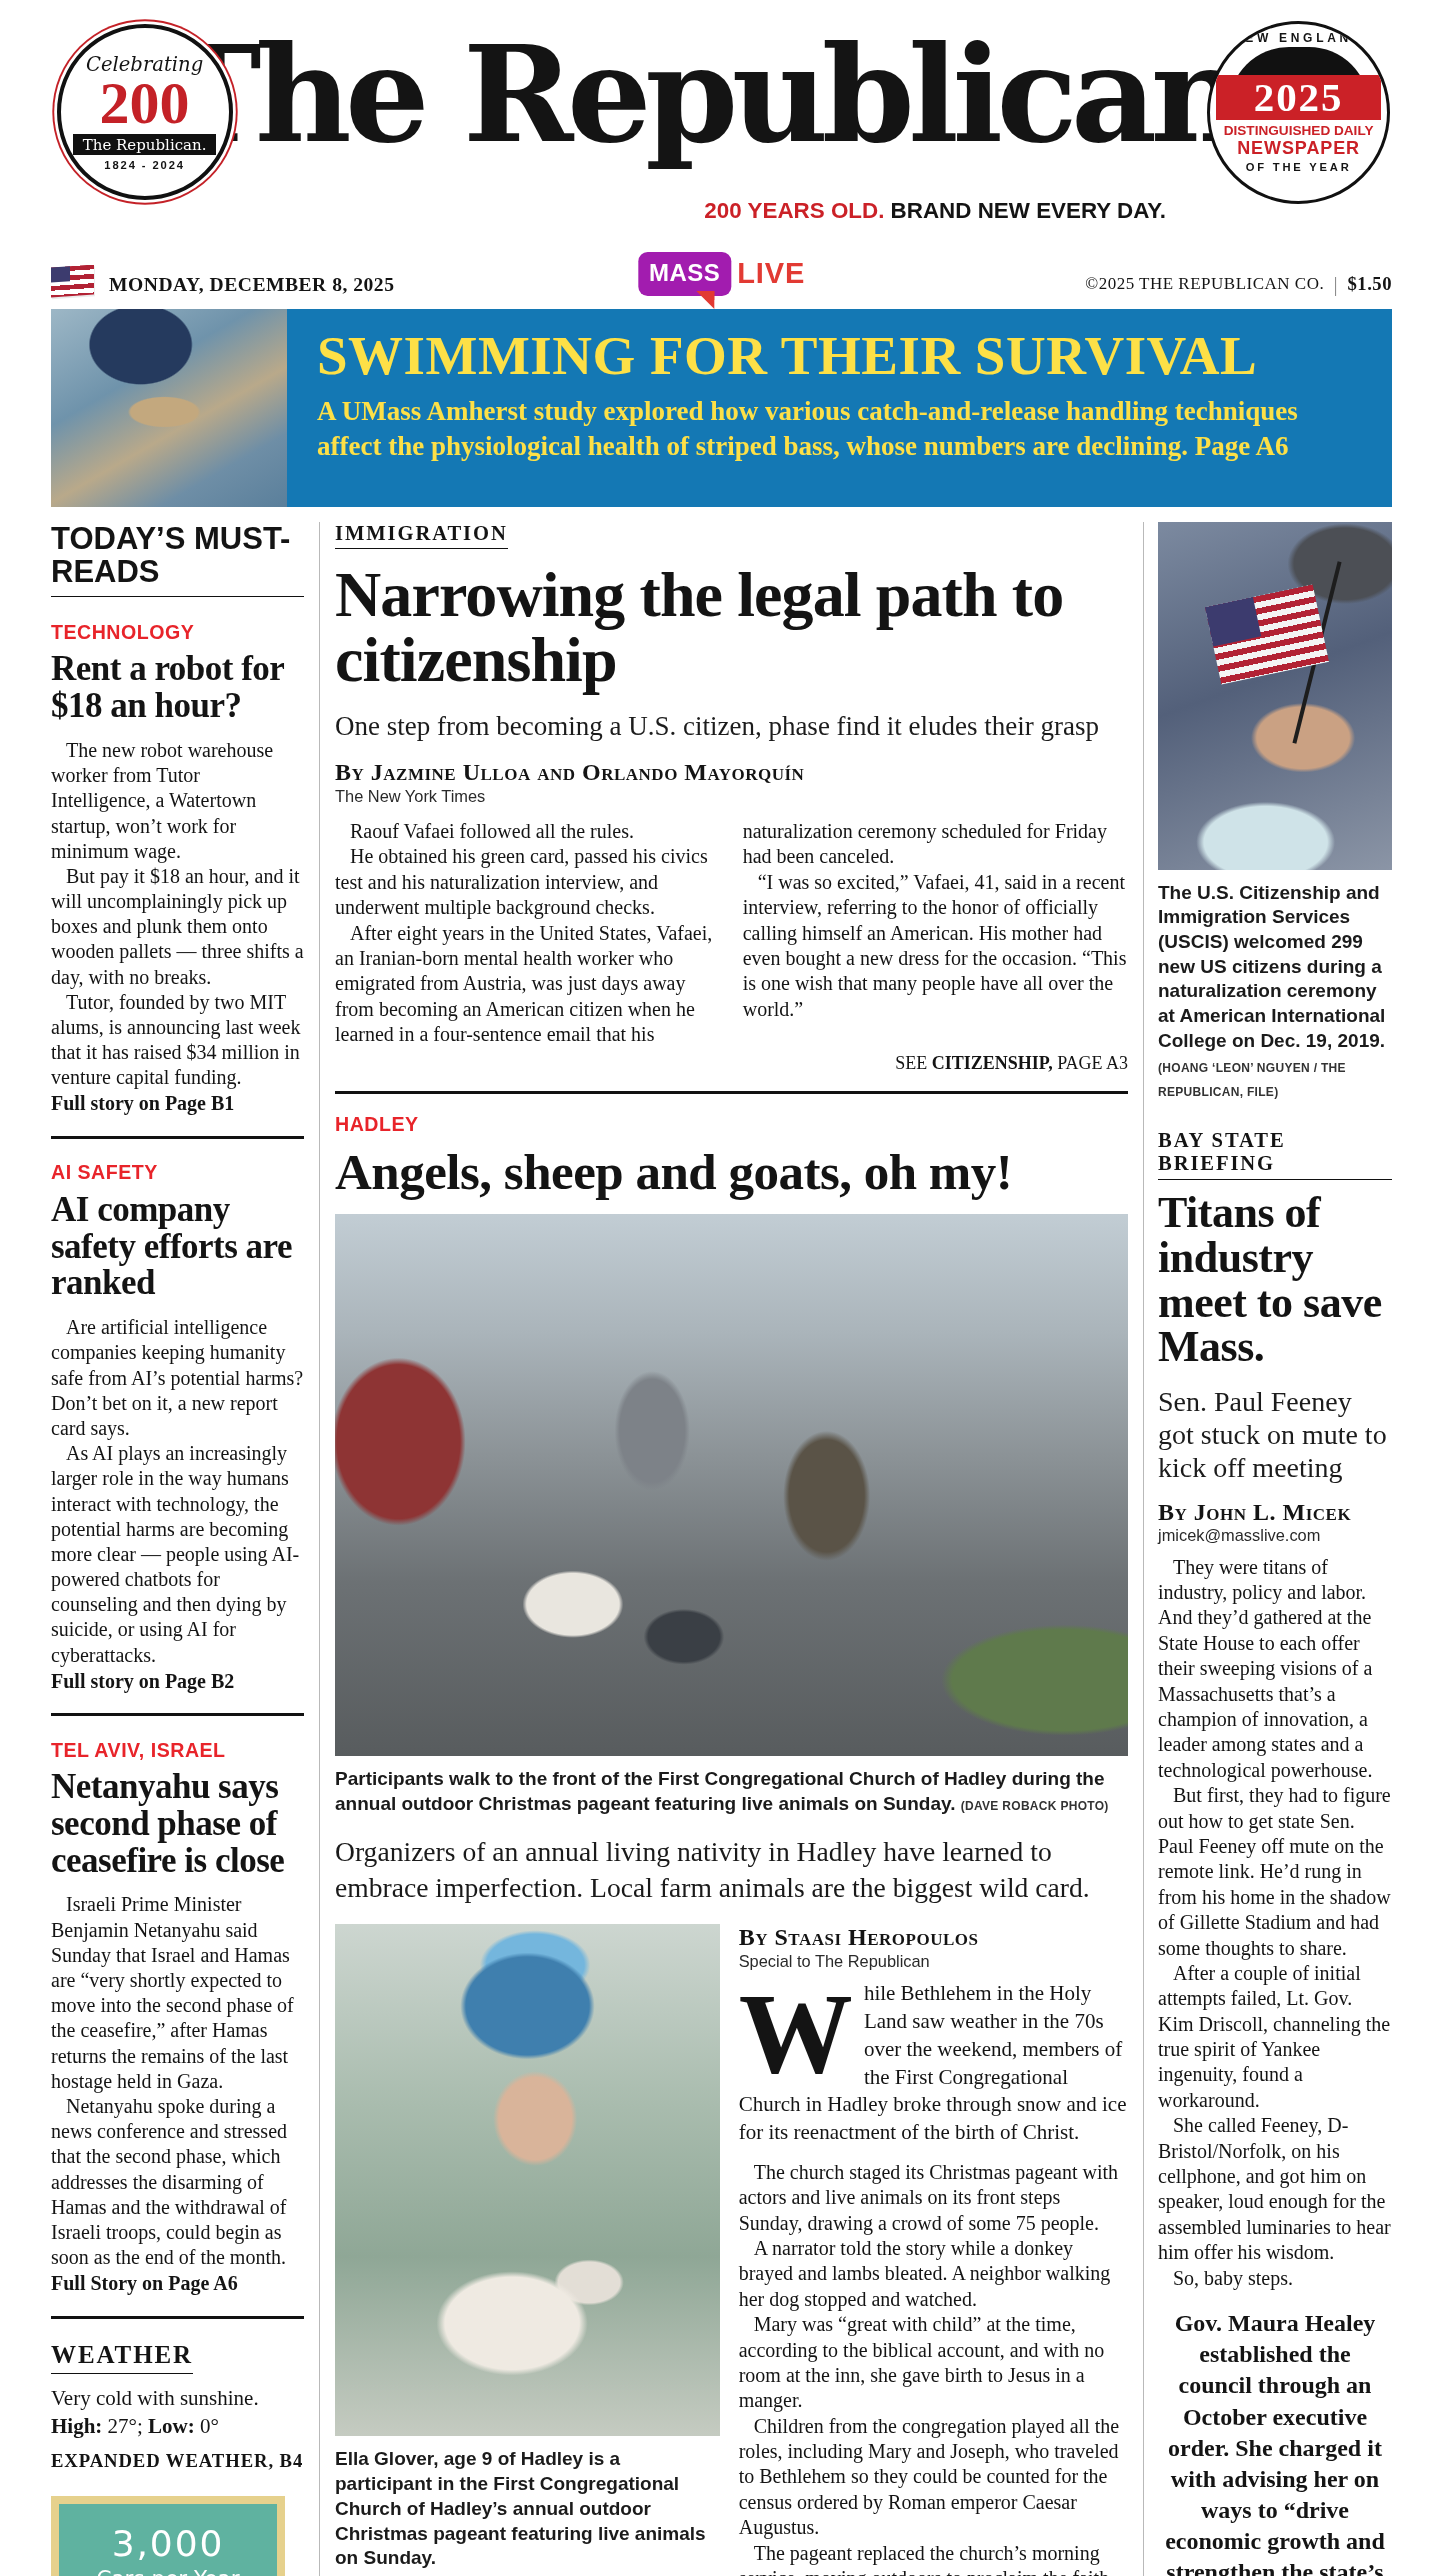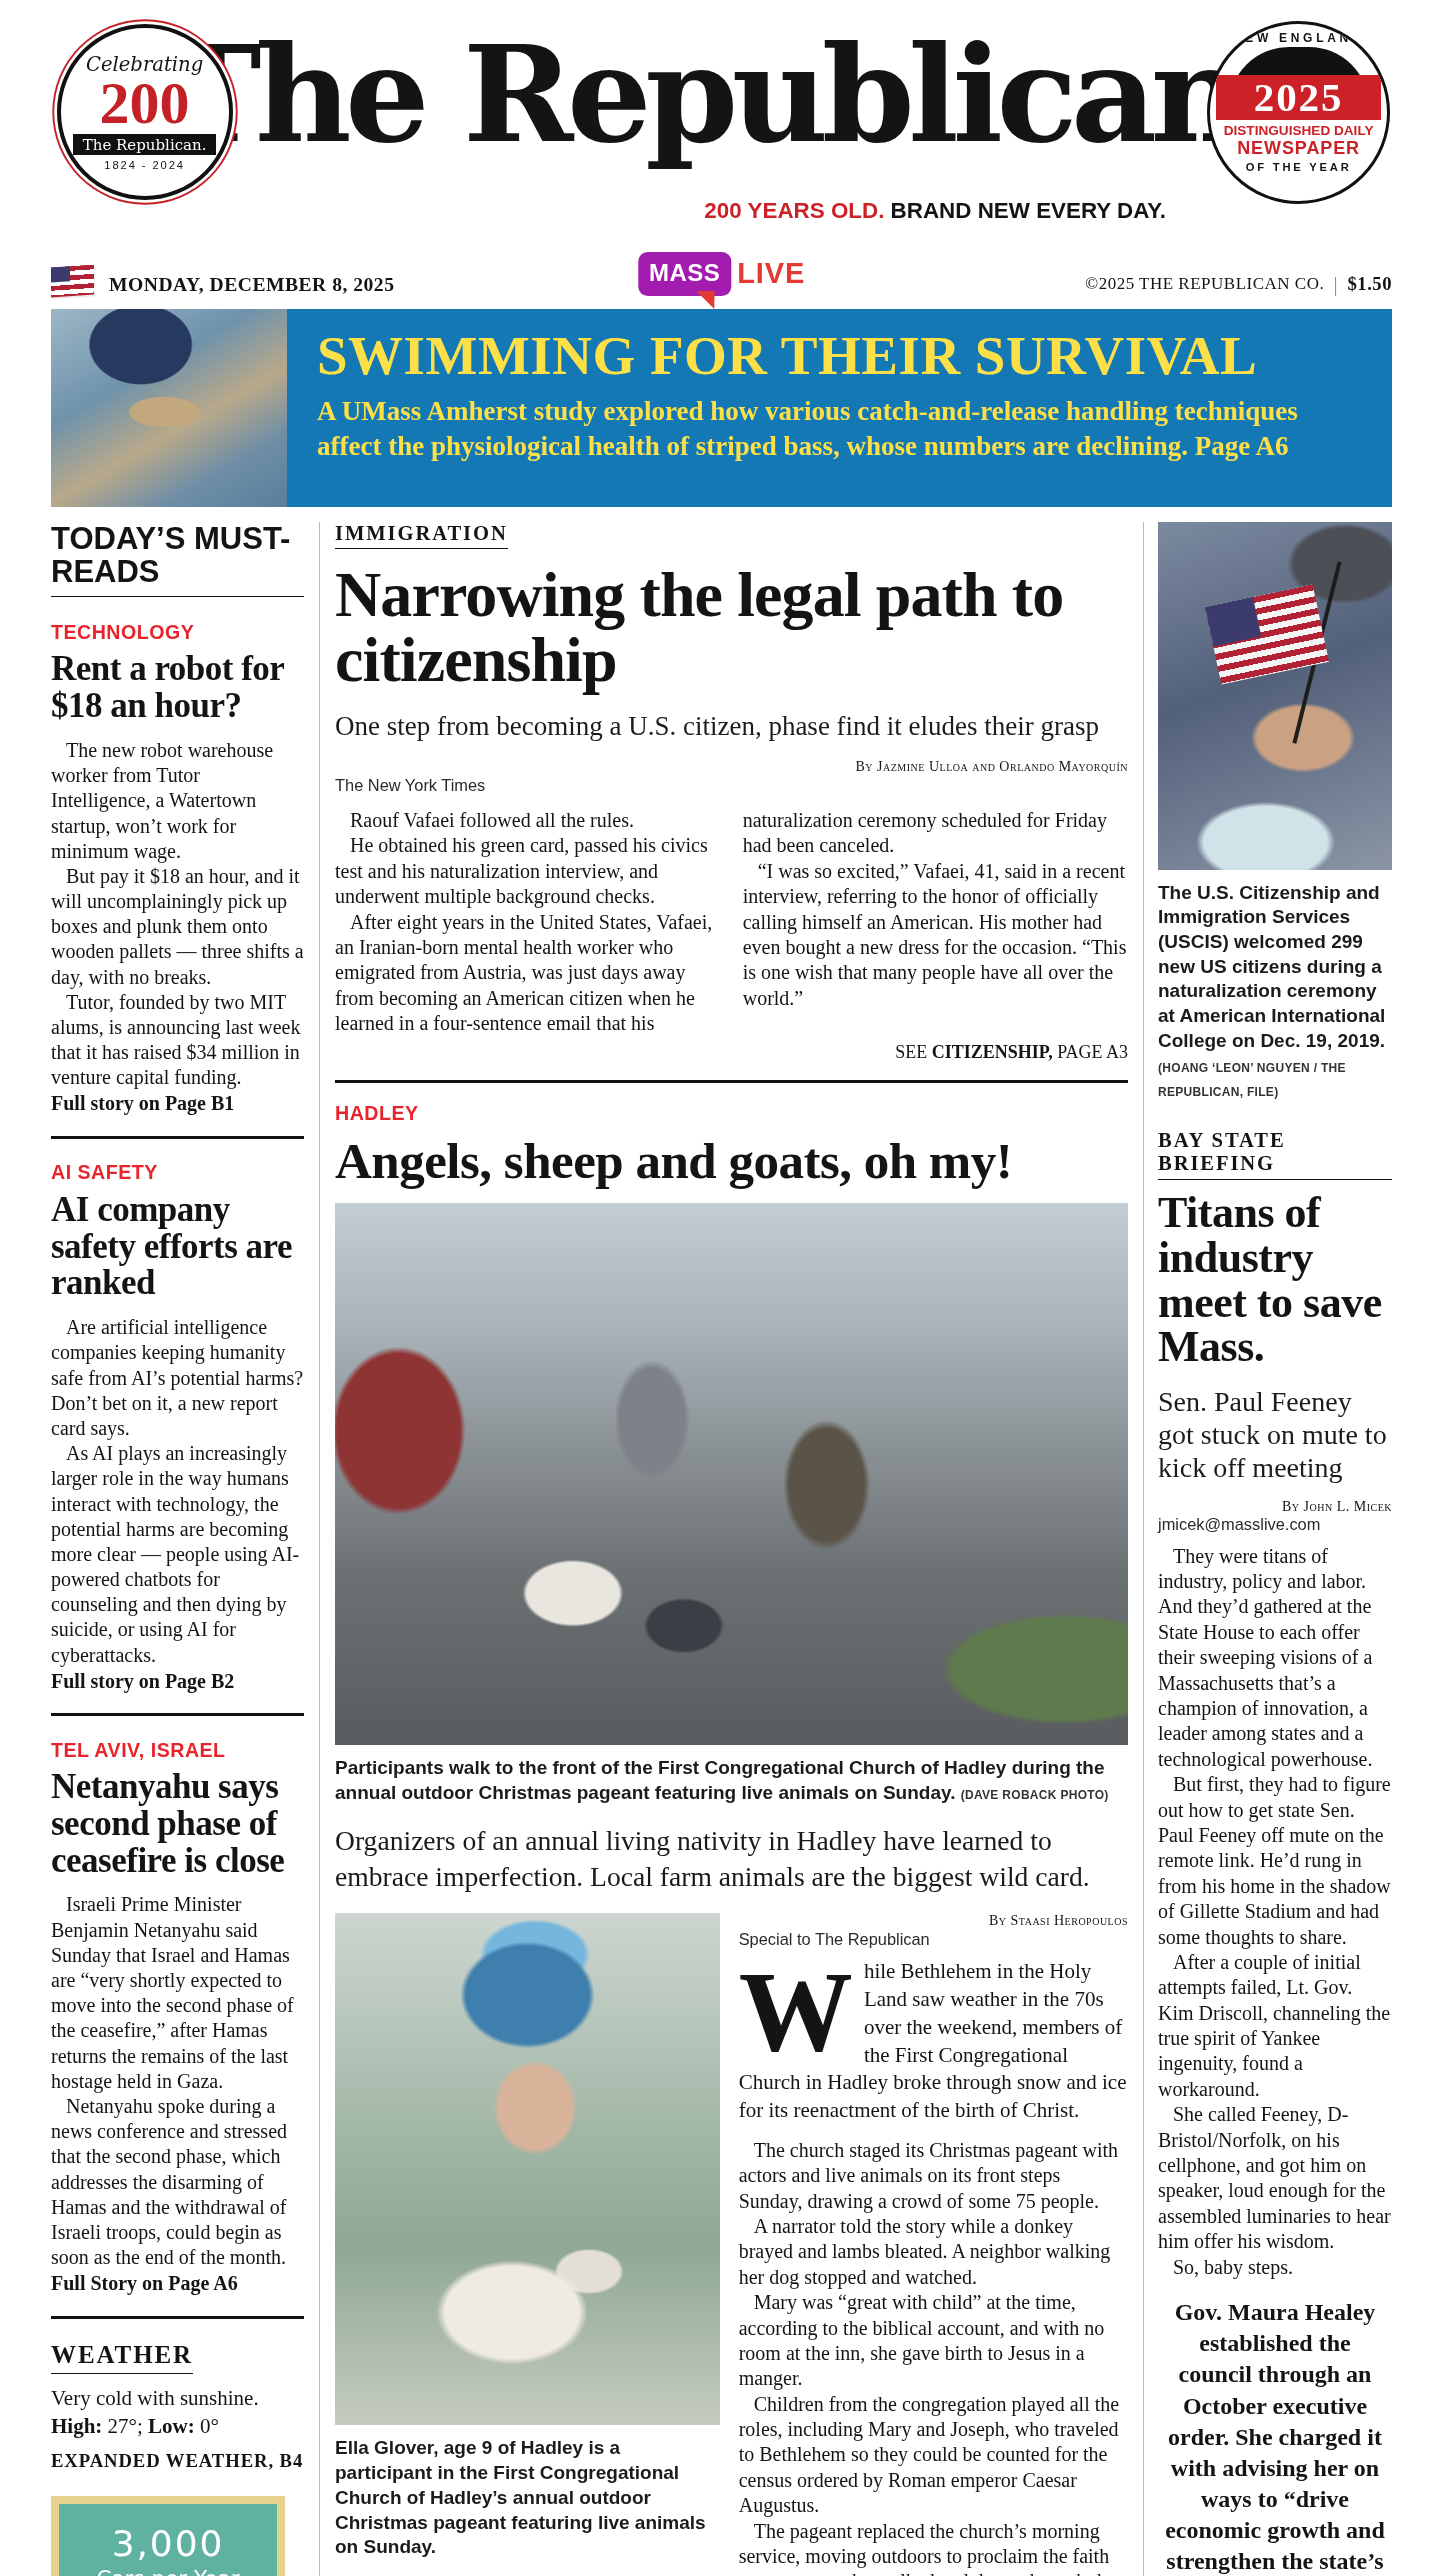--- a/index.html
+++ b/index.html
@@ -17,21 +17,21 @@
     text-align:center; font-family:"DejaVu Serif", serif; font-weight:700;
     font-size:133px; line-height:1; letter-spacing:-6.5px; padding-top:28px;
     white-space:nowrap;
   }
   .badge { position:absolute; border-radius:50%; background:#fff; text-align:center; }
   .badge-left { left:5.6px; top:24px; width:176px; height:176px; border:4.7px solid #111;
     box-shadow:0 0 0 2.8px #fff, 0 0 0 4.7px #c42127; display:flex; flex-direction:column; align-items:center; justify-content:center; }
   .badge-left .celebrating { font-family:"DejaVu Serif", serif; font-style:italic; font-size:19.6px;text-align:right; }
   .badge-left .two-hundred { color:#c42127; font-family:"Liberation Serif", serif; font-weight:700; font-size:60px; line-height:0.9; }
   .badge-left .mini-name { background:#111; color:#fff; font-family:"DejaVu Serif", serif; font-size:15px; padding:1.9px 9.3px; margin-top:3.7px; }
-  .badge-left .years { font-family:"Liberation Sans", sans-serif; font-size:11.2px; letter-spacing:1.9px; margin-top:3.7px; font-weight:400; }
+  .badge-left .years { font-family:"Liberation Sans", sans-serif; font-size:11.2px; letter-spacing:1.9px; margin-top:3.7px; font-weight:700; }
   .badge-right { right:1.9px; top:20.6px; width:183px; height:183px; border:3.7px solid #111;
     display:flex; flex-direction:column; align-items:center; justify-content:flex-start; overflow:hidden; }
   .badge-right .arc-top { font-family:"Liberation Sans", sans-serif; font-size:12px; letter-spacing:3.7px; font-weight:700; margin-top:7.5px; }
   .badge-right .dome { width:140px; height:60px; background:#111; border-radius:70px 70px 0 0; margin-top:1.9px; }
   .badge-right .yearband { background:#cb2127; color:#fff; font-family:"Liberation Serif", serif; font-weight:700;
     font-size:41px; line-height:1; width:165px; text-align:center; padding:1.9px 0; margin-top:-32px; letter-spacing:1.9px; }
   .badge-right .l1 { color:#cb2127; font-family:"Liberation Sans", sans-serif; font-weight:800; font-size:13.6px; margin-top:3.7px; }
   .badge-right .l2 { color:#cb2127; font-family:"Liberation Sans", sans-serif; font-weight:800; font-size:18px; letter-spacing:0.9px; }
   .badge-right .arc-bot { font-family:"Liberation Sans", sans-serif; font-size:11.2px; letter-spacing:2.8px; font-weight:700; margin-top:1.9px; }
   .tagline { position:absolute; right:226px; top:198px; font-family:"Liberation Sans", sans-serif; font-weight:800; font-size:22.4px; white-space:nowrap; }
@@ -92,21 +92,21 @@
   .weather-exp { font-family:"Liberation Serif", serif; font-weight:700; font-size:18.7px; letter-spacing:0.9px; margin-top:11.2px; }
 
   .ad { margin-top:24px; width:234px; border:8.4px solid #e6d18d; background:#5fb2a0; padding:18.7px 7.5px 15px; text-align:center;
     color:#fff; font-family:"DejaVu Sans", sans-serif; }
   .ad .big { font-size:36px; letter-spacing:1.9px; }
   .ad .med { font-size:21.5px; margin-top:1.9px; }
 
   
   .imm-headline { font-family:"Liberation Serif", serif; font-weight:700; font-size:64px; line-height:1.02; letter-spacing:-0.9px; margin-top:13px; }
   .imm-deck { font-size:27px; line-height:1.2; margin-top:17px; color:#1c1c1c; }
-  .byline { font-family:"Liberation Serif", serif; font-weight:400; font-variant:small-caps; font-size:14px; margin-top:17px; letter-spacing:0.5px;text-align:right; }
+  .byline { font-family:"Liberation Serif", serif; font-weight:700; font-variant:small-caps; font-size:24px; margin-top:17px; letter-spacing:0.5px; }
   .byline-src { font-family:"Liberation Sans", sans-serif; font-size:16.4px; color:#2a2a2a; margin-top:0.9px; }
   .imm-body { margin-top:13px; column-count:2; column-gap:22.4px; }
   .imm-body p { font-size:20px; line-height:1.27; text-indent:15px; }
 
   
   .had-headline { font-family:"Liberation Serif", serif; font-weight:700; font-size:51px; letter-spacing:-0.5px; margin-top:7.5px; }
   .had-photo { margin-top:13px; width:100%; height:542px; position:relative; overflow:hidden;
     background:
       radial-gradient(ellipse 112px 140px at 8% 42%, #8e3434 0 55%, transparent 60%),
       radial-gradient(ellipse 84px 56px at 30% 72%, #e9e6df 0 55%, transparent 60%),

